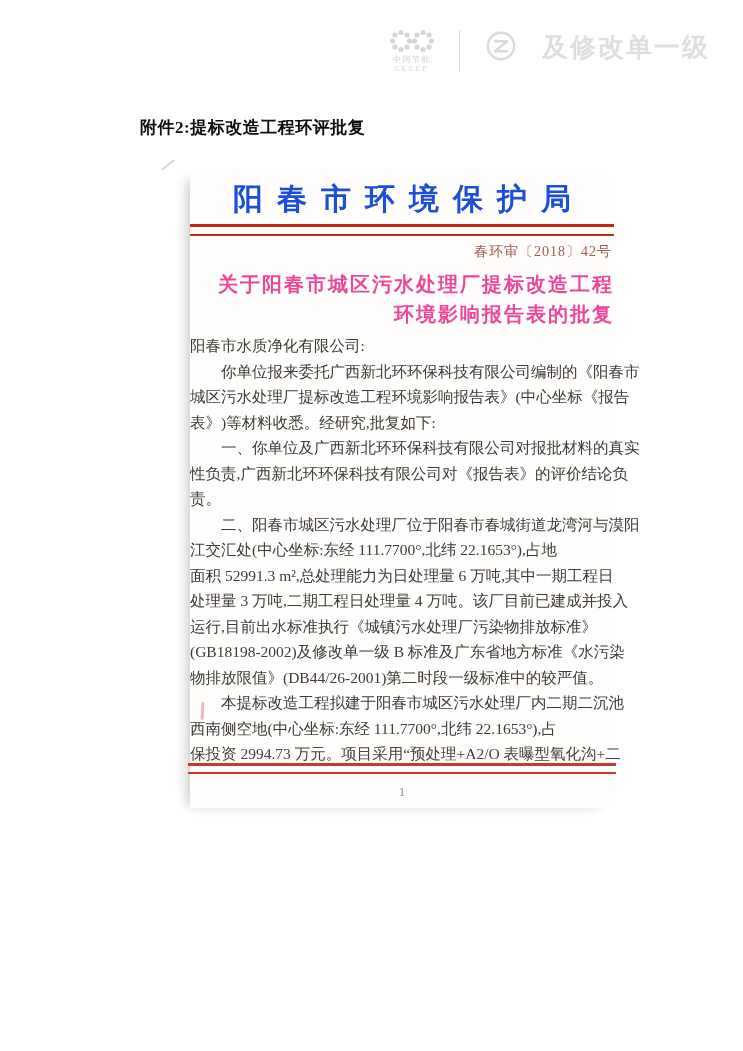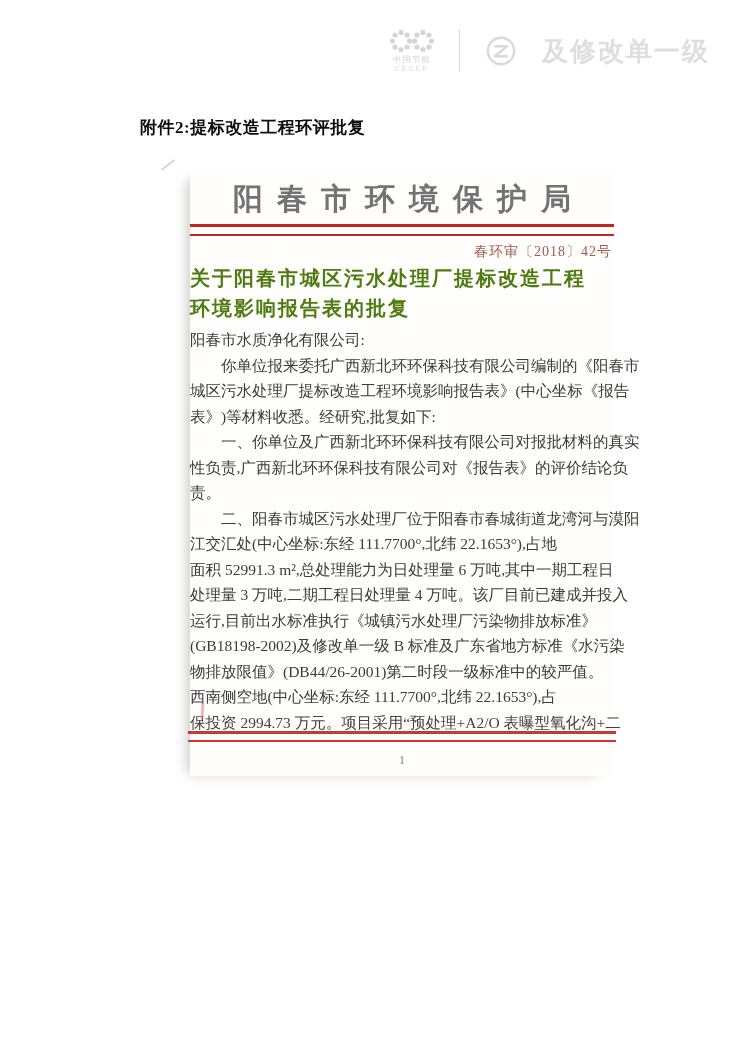--- a/index.html
+++ b/index.html
@@ -1,37 +1,37 @@
 <!DOCTYPE html>
 <html><head>
 <meta charset="utf-8">
 <style>
   html,body{margin:0;padding:0;}
   body{
     width:743px;height:1051px;background:#ffffff;position:relative;overflow:hidden;
     font-family:"Liberation Serif","DejaVu Serif",serif;
   }
   
-  .brand{position:absolute;top:30px;right:33px;display:flex;align-items:center;gap:25px;color:#d6d6d6;}
+  .brand{position:absolute;top:30px;right:33px;display:flex;gap:25px;color:#d6d6d6;}
   .brand-left{display:flex;flex-direction:column;align-items:center;line-height:1;}
   .brand-left .cn{font-size:8px;letter-spacing:1.5px;margin-top:2px;color:#d2d2d2;}
   .brand-left .en{font-size:6.5px;letter-spacing:2.5px;margin-top:2px;color:#d6d6d6;font-family:"Liberation Sans",sans-serif;}
   .brand-divider{width:1px;height:42px;background:#d9d9d9;}
   .brand-zh{font-size:26px;font-weight:700;letter-spacing:2px;color:#dedede;white-space:nowrap;}
   
   .attachment-heading{position:absolute;left:140px;top:116px;font-size:17px;font-weight:700;color:#0d0d0d;letter-spacing:.5px;white-space:nowrap;}
   
   .scan{position:absolute;left:190px;top:170px;width:424px;background:#fffefd;
         box-shadow:-9px 4px 12px -7px rgba(125,120,115,.45);}
   .corner-artifact{position:absolute;left:-30px;top:-6px;width:16px;height:2px;background:#d4d4d4;transform:rotate(-38deg);}
-  .agency{margin:12px 0 0;font-size:30px;font-weight:700;color:#737373;text-align:center;
+  .agency{margin:12px 0 0;font-size:30px;font-weight:700;color:#1d4ed8;text-align:center;
           letter-spacing:14px;text-indent:14px;line-height:34px;white-space:nowrap;}
   .red-rule{margin-top:8px;height:7px;border-top:3px solid #c0281d;border-bottom:2px solid #c0281d;}
   .doc-number{margin-top:7px;font-size:14px;line-height:17px;color:#a05a4c;text-align:right;letter-spacing:1px;padding-right:2px;white-space:nowrap;}
-  .doc-title{margin-top:3px;font-size:20px;line-height:30px;font-weight:700;color:#4d7c0f;text-align:left;letter-spacing:2px;white-space:nowrap;}
+  .doc-title{margin-top:9px;font-size:20px;line-height:30px;font-weight:700;color:#ec4899;text-align:right;letter-spacing:2px;white-space:nowrap;}
   .doc-body{margin-top:4px;font-size:15.5px;line-height:25.5px;color:#3d3a37;}
   .doc-line{white-space:nowrap;}
   .cut-line{white-space:nowrap;color:#45413c;}
   .cut-rule{margin:-4px -2px 0;height:6px;border-top:3px solid #cb392c;border-bottom:2px solid #cb392c;}
   .page-number{margin-top:10px;text-align:center;font-size:13px;color:#8a8a8a;padding-bottom:8px;}
   .scan-artifact{position:absolute;left:11px;top:532px;width:3px;height:18px;background:rgba(214,120,108,.5);transform:rotate(3deg);border-radius:2px;}
   svg{display:block;}
 </style>
 </head>
 <body>
@@ -88,19 +88,20 @@
     <div class="doc-line">　　一、你单位及广西新北环环保科技有限公司对报批材料的真实</div>
     <div class="doc-line">性负责,广西新北环环保科技有限公司对《报告表》的评价结论负</div>
     <div class="doc-line">责。</div>
     <div class="doc-line">　　二、阳春市城区污水处理厂位于阳春市春城街道龙湾河与漠阳</div>
     <div class="doc-line">江交汇处(中心坐标:东经 111.7700°,北纬 22.1653°),占地</div>
     <div class="doc-line">面积 52991.3 m²,总处理能力为日处理量 6 万吨,其中一期工程日</div>
     <div class="doc-line">处理量 3 万吨,二期工程日处理量 4 万吨。该厂目前已建成并投入</div>
     <div class="doc-line">运行,目前出水标准执行《城镇污水处理厂污染物排放标准》</div>
     <div class="doc-line">(GB18198-2002)及修改单一级 B 标准及广东省地方标准《水污染</div>
     <div class="doc-line">物排放限值》(DB44/26-2001)第二时段一级标准中的较严值。</div>
+    <div class="doc-line">　　本提标改造工程拟建于阳春市城区污水处理厂内二期二沉池</div>
     <div class="doc-line">西南侧空地(中心坐标:东经 111.7700°,北纬 22.1653°),占</div>
     <div class="cut-line">保投资 2994.73 万元。项目采用“预处理+A2/O 表曝型氧化沟+二</div>
   </div>
   <div class="cut-rule"></div>
   <div class="page-number">1</div>
   <div class="scan-artifact"></div>
 </div>
 
 </body></html>

